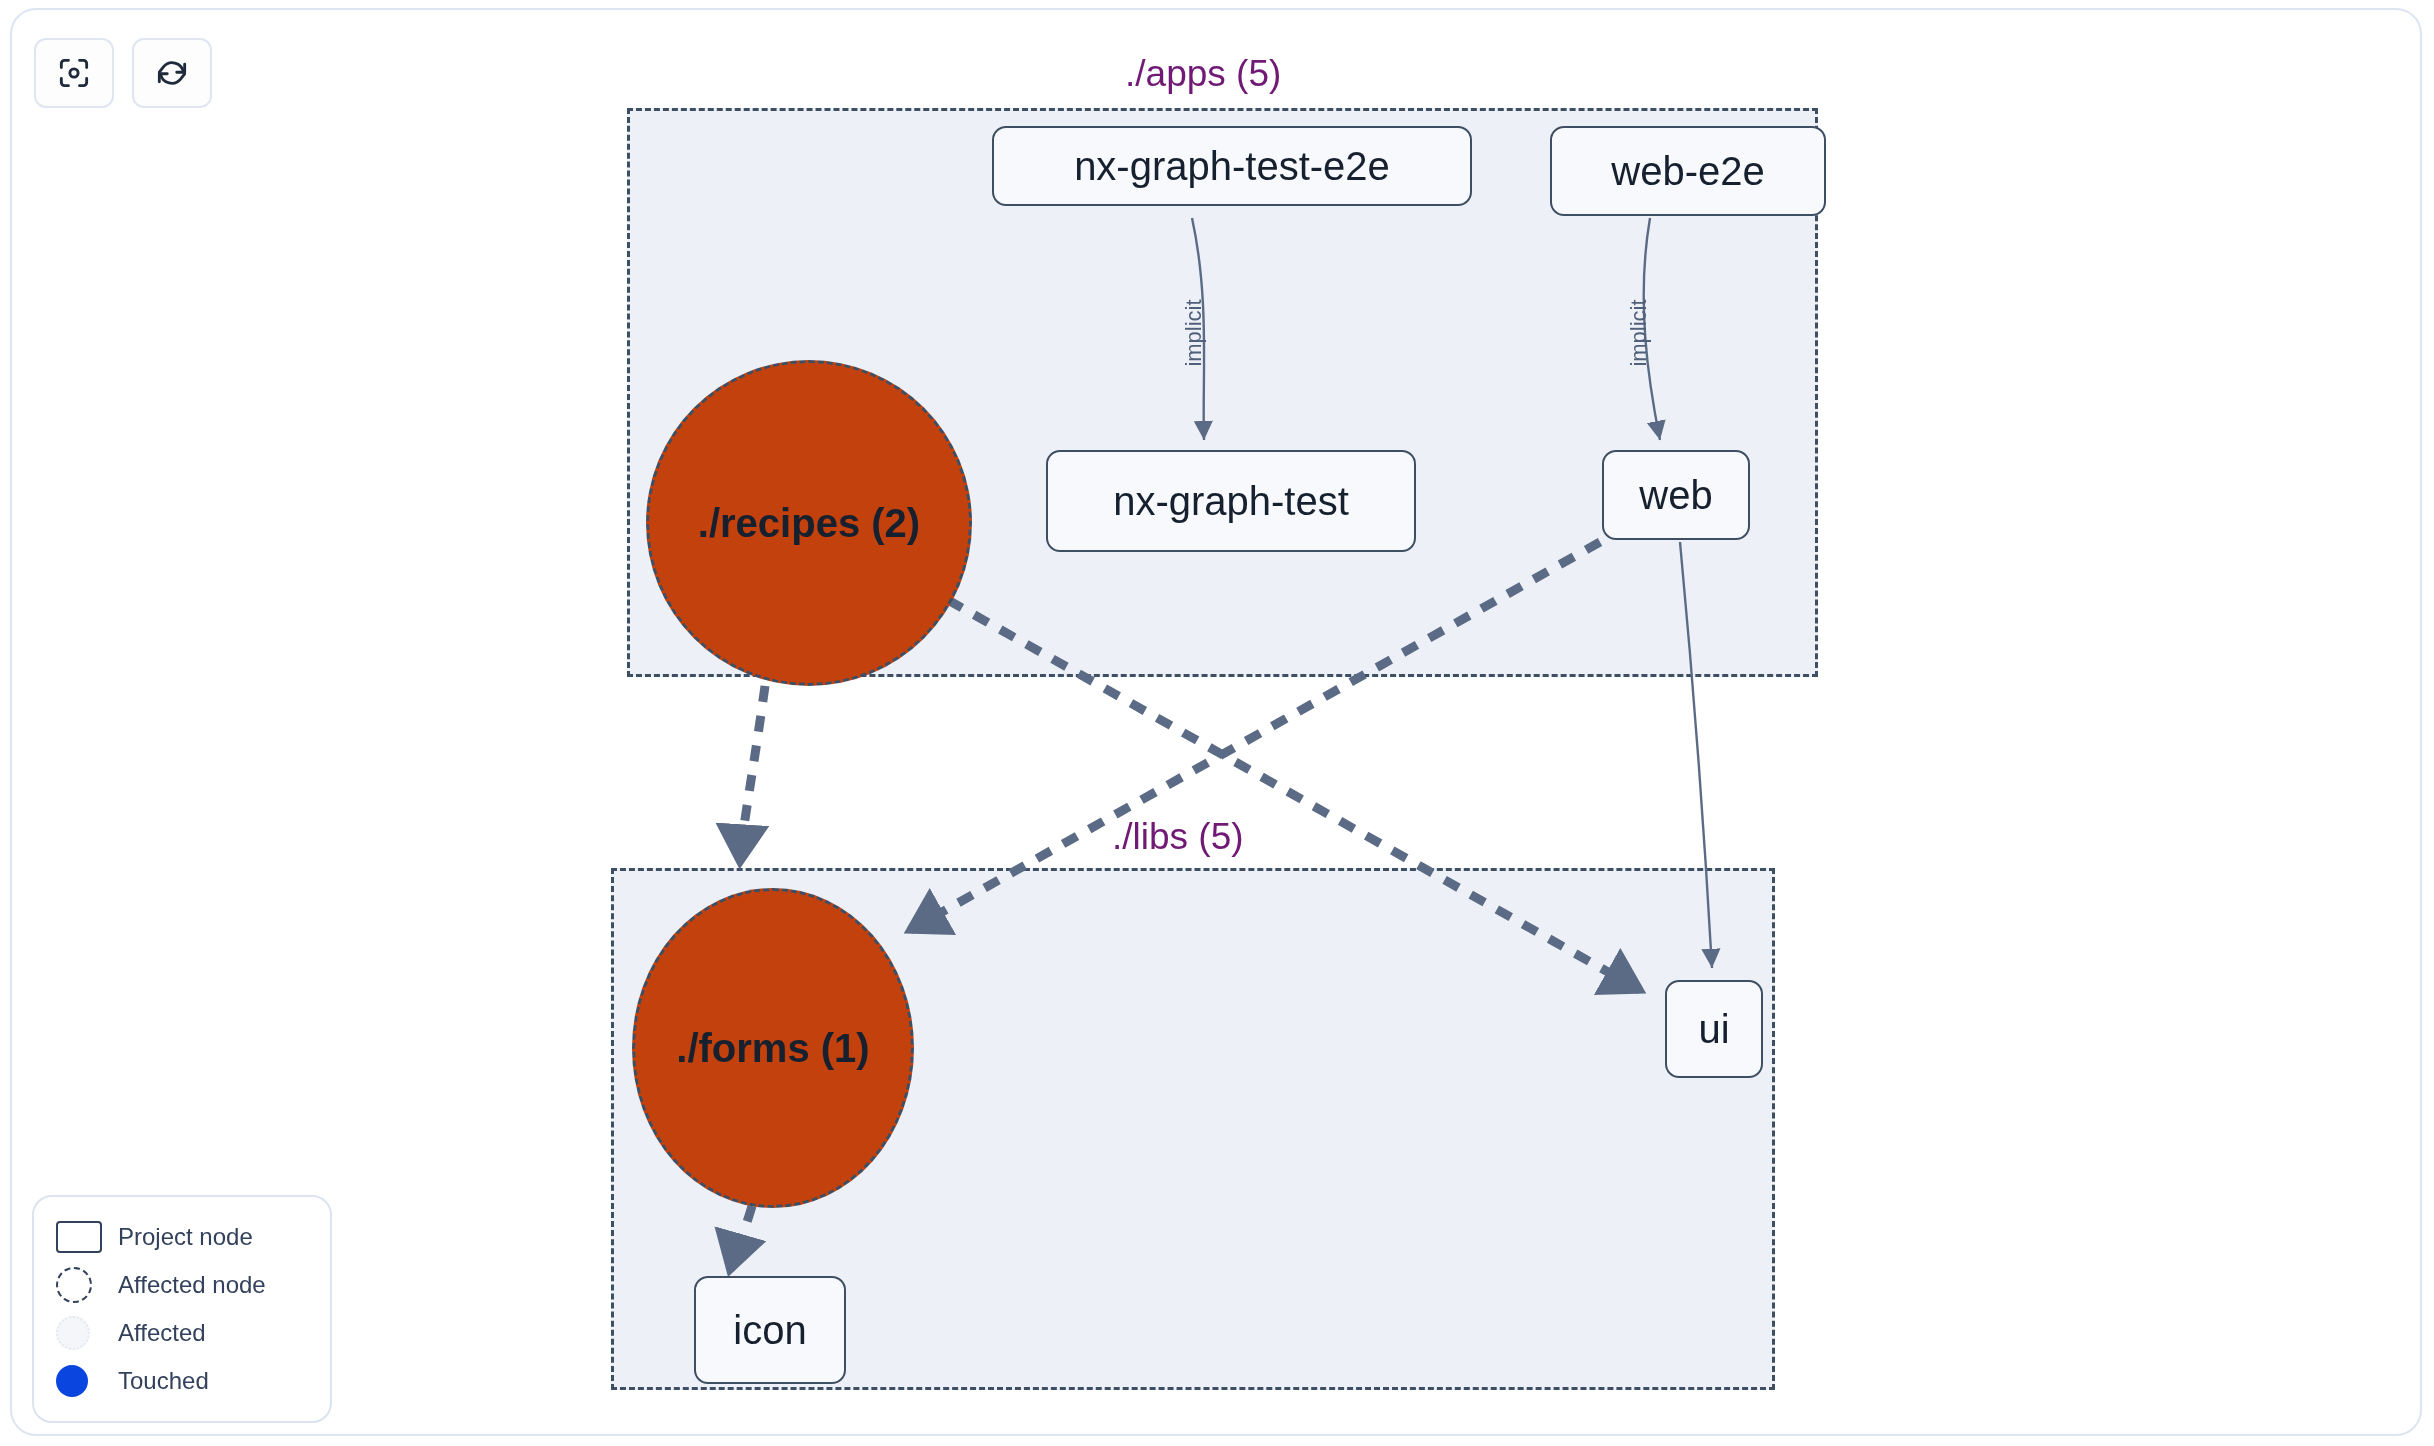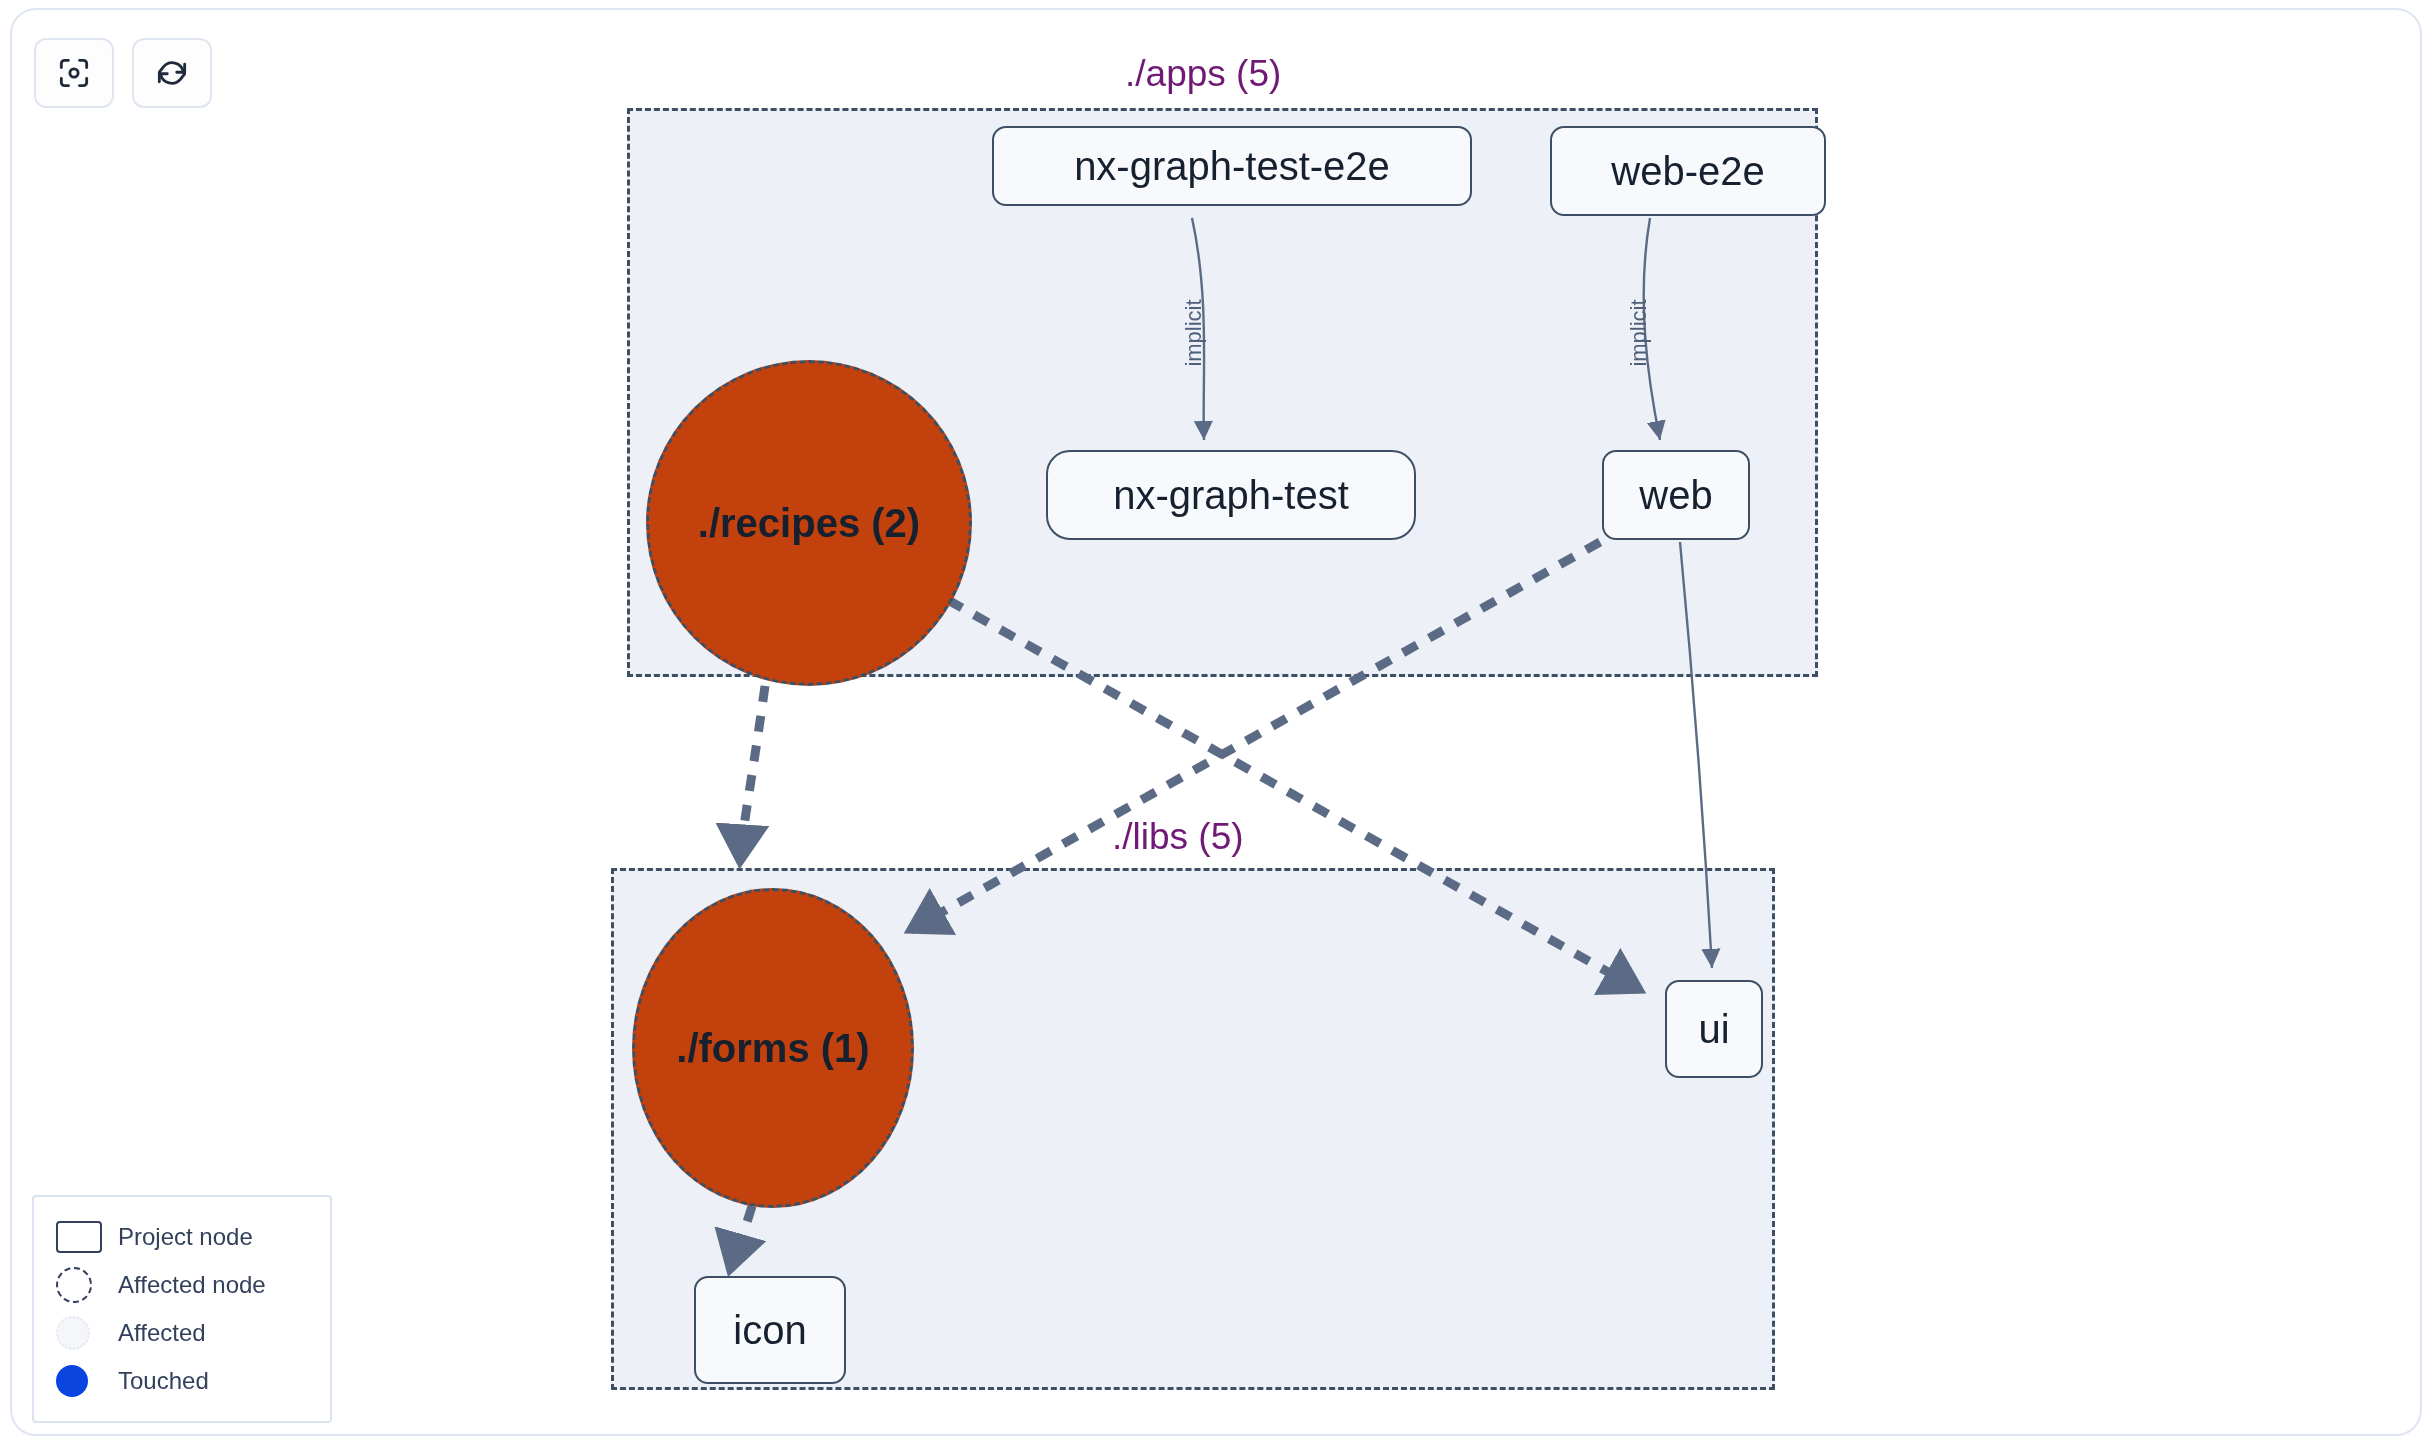--- a/index.html
+++ b/index.html
@@ -120,21 +120,21 @@
     z-index: 11;
   }
 
   
   .legend {
     position: absolute;
     left: 32px;
     top: 1195px;
     width: 300px;
     border: 2px solid #dbe3f0;
-    border-radius: 4px;
+    border-radius: 20px;
     background: #ffffff;
     padding: 16px 18px 16px 22px;
     box-sizing: border-box;
     z-index: 30;
   }
   .legend-row {
     display: flex;
     align-items: center;
     height: 48px;
   }
@@ -245,21 +245,21 @@
   </div>
 
   <div class="node-rect" style="left:1550px; top:126px; width:276px; height:90px;">
     <span>web-e2e</span>
   </div>
 
   <div class="node-circle" style="left:646px; top:360px; width:326px; height:326px;">
     <span>./recipes (2)</span>
   </div>
 
-  <div class="node-rect" style="left:1046px; top:450px; width:370px; height:90px;border-radius:24px;">
+  <div class="node-rect" style="left:1046px; top:450px; width:370px; height:102px;">
     <span>nx-graph-test</span>
   </div>
 
   <div class="node-rect" style="left:1602px; top:450px; width:148px; height:90px;">
     <span>web</span>
   </div>
 
   <div class="node-circle" style="left:632px; top:888px; width:282px; height:320px;">
     <span>./forms (1)</span>
   </div>

